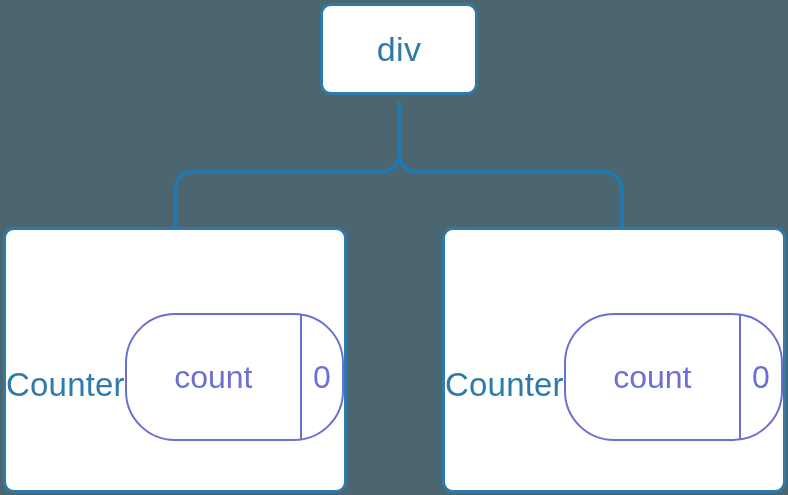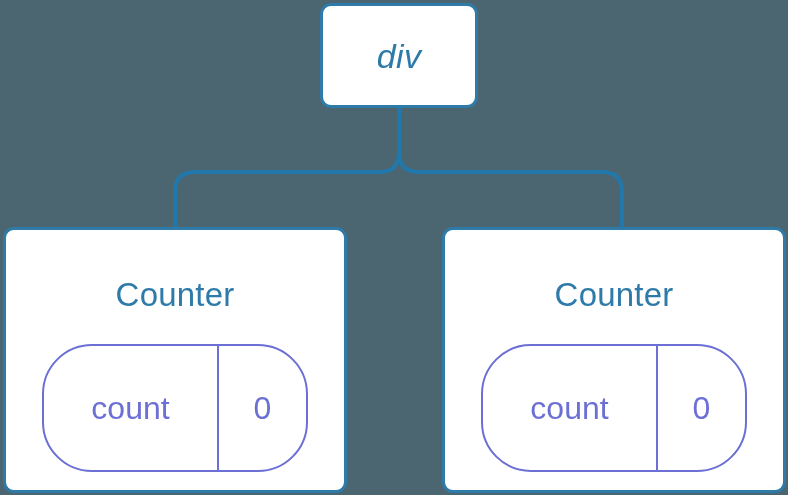--- a/index.html
+++ b/index.html
@@ -37,40 +37,39 @@
     border: 3px solid #2e7aa8;
     border-radius: 11px;
     box-sizing: border-box;
   }
 
   
   #root-node {
     left: 320px;
     top: 3px;
     width: 158px;
-    height: 105px;
+    height: 92px;
     display: flex;
     align-items: center;
     justify-content: center;
-    font-style: italic;
   }
   .root-label {
     font-size: 34px;
     font-weight: 400;
     color: #2e7aa8;
     letter-spacing: 0.3px;
     line-height: 1;
   }
 
   
   .child-node {
     top: 227px;
     height: 266px;
     display: flex;
-    flex-direction: column;
+    flex-direction: row;
     align-items: center;
     border-bottom-left-radius: 11px;
     border-bottom-right-radius: 11px;
   }
   #child-node-0 { left: 3px;   width: 344px; }
   #child-node-1 { left: 442px; width: 344px; }
 
   .child-title {
     margin-top: 48px;
     font-size: 33px;

